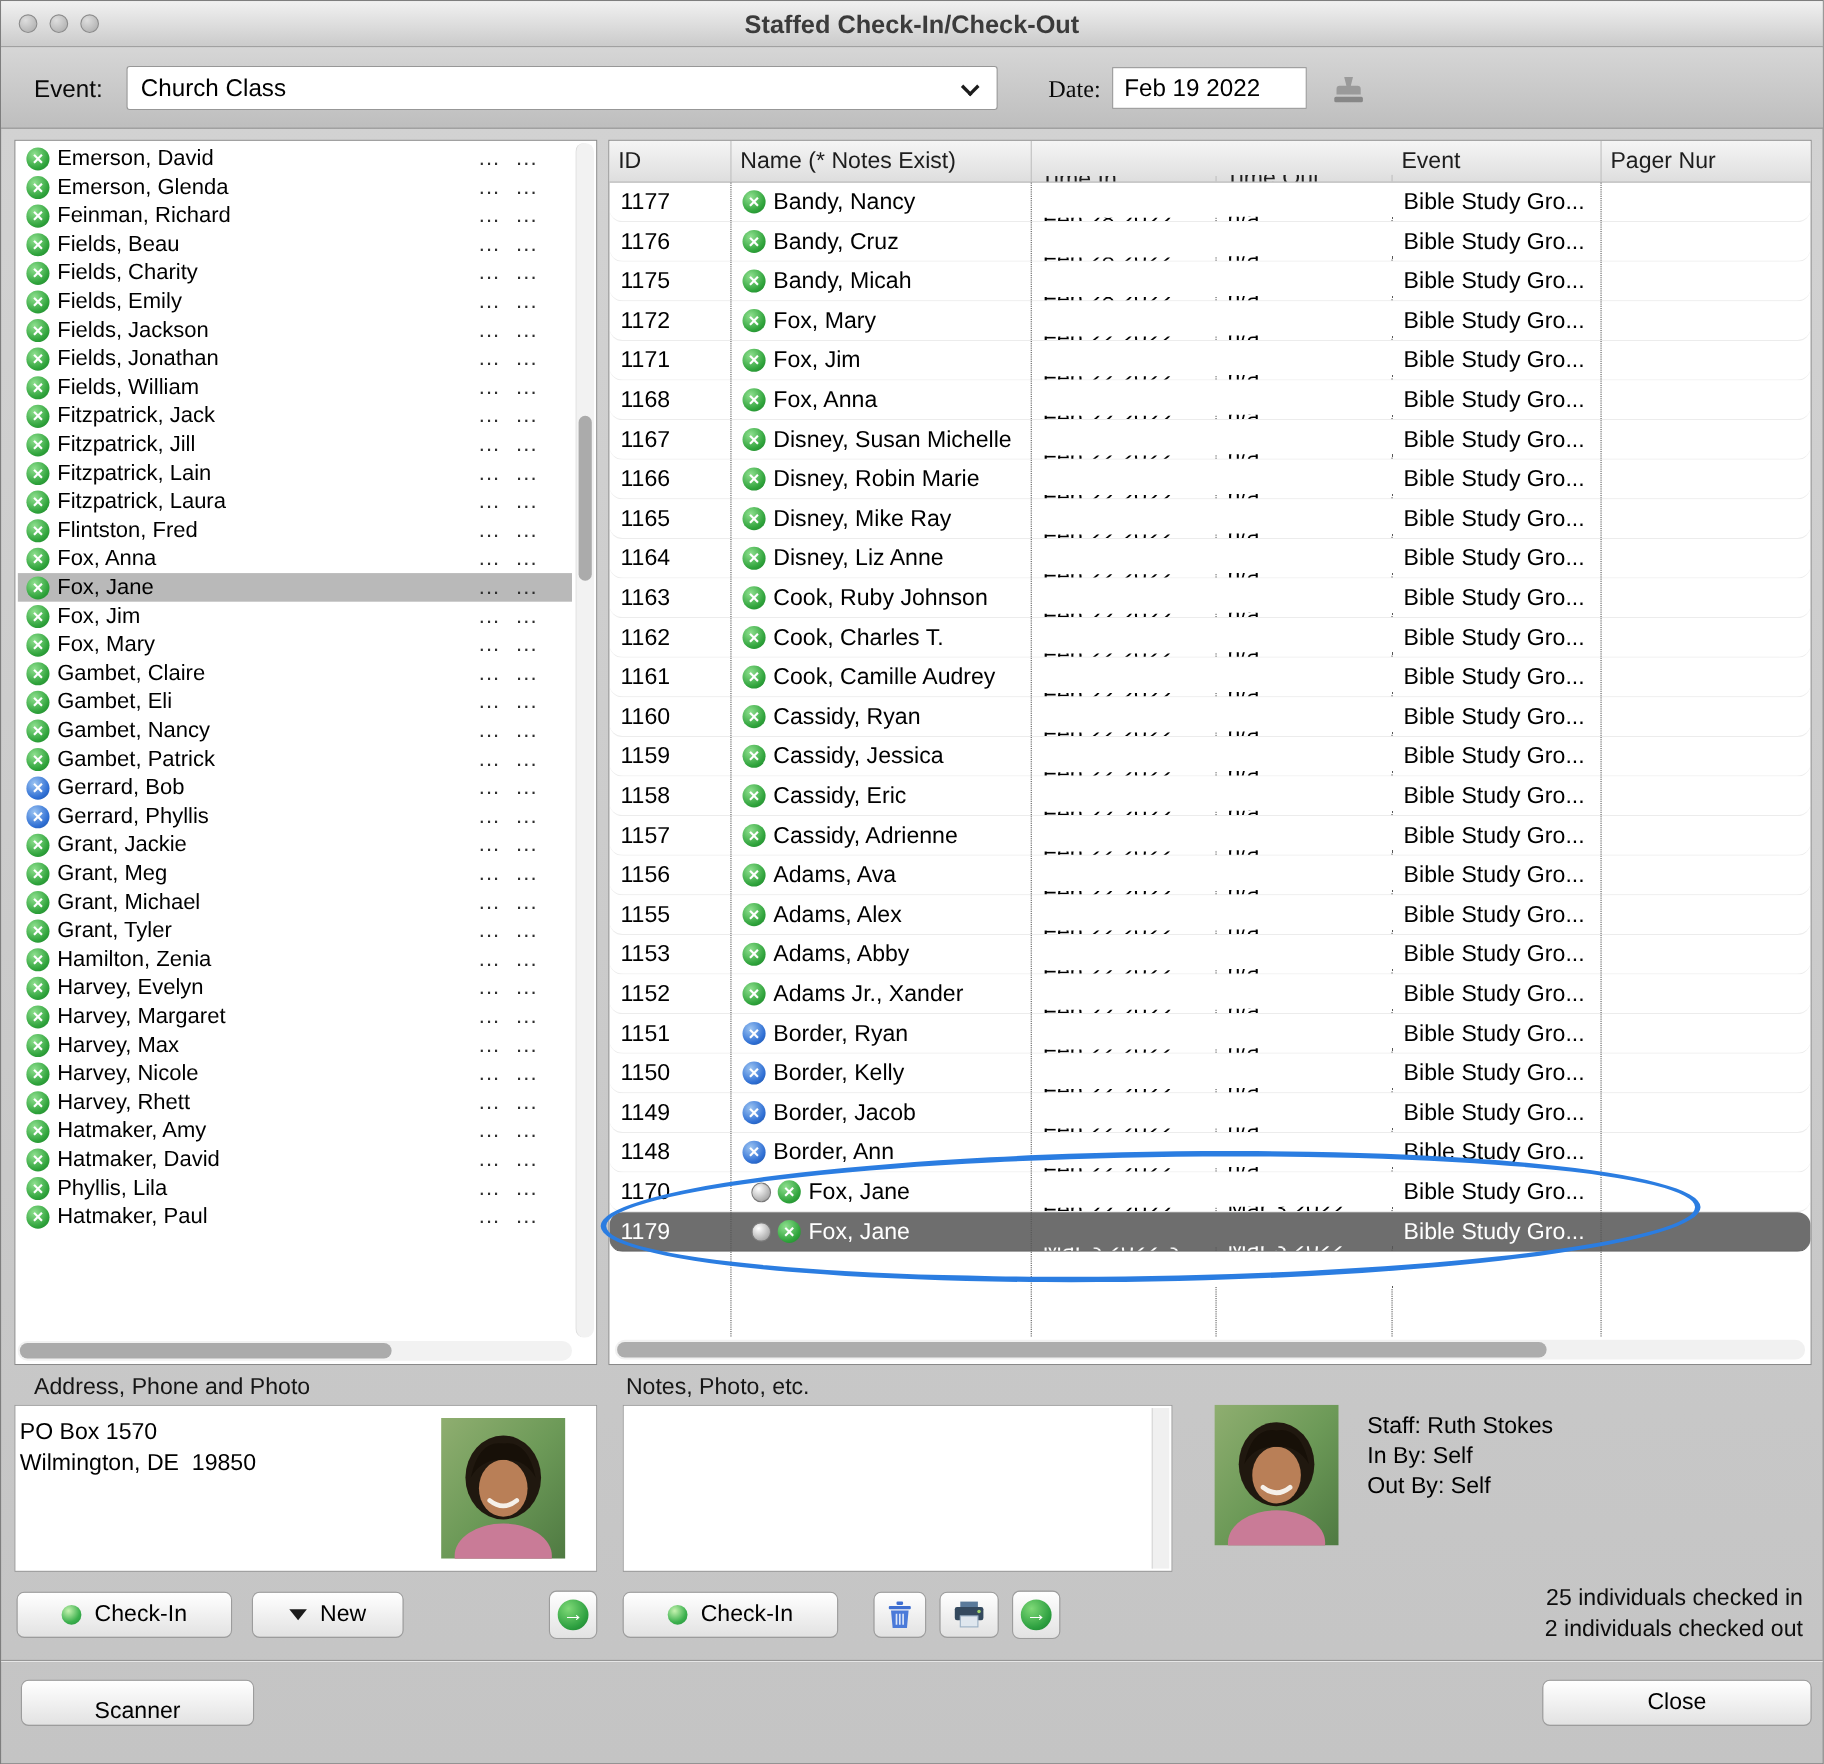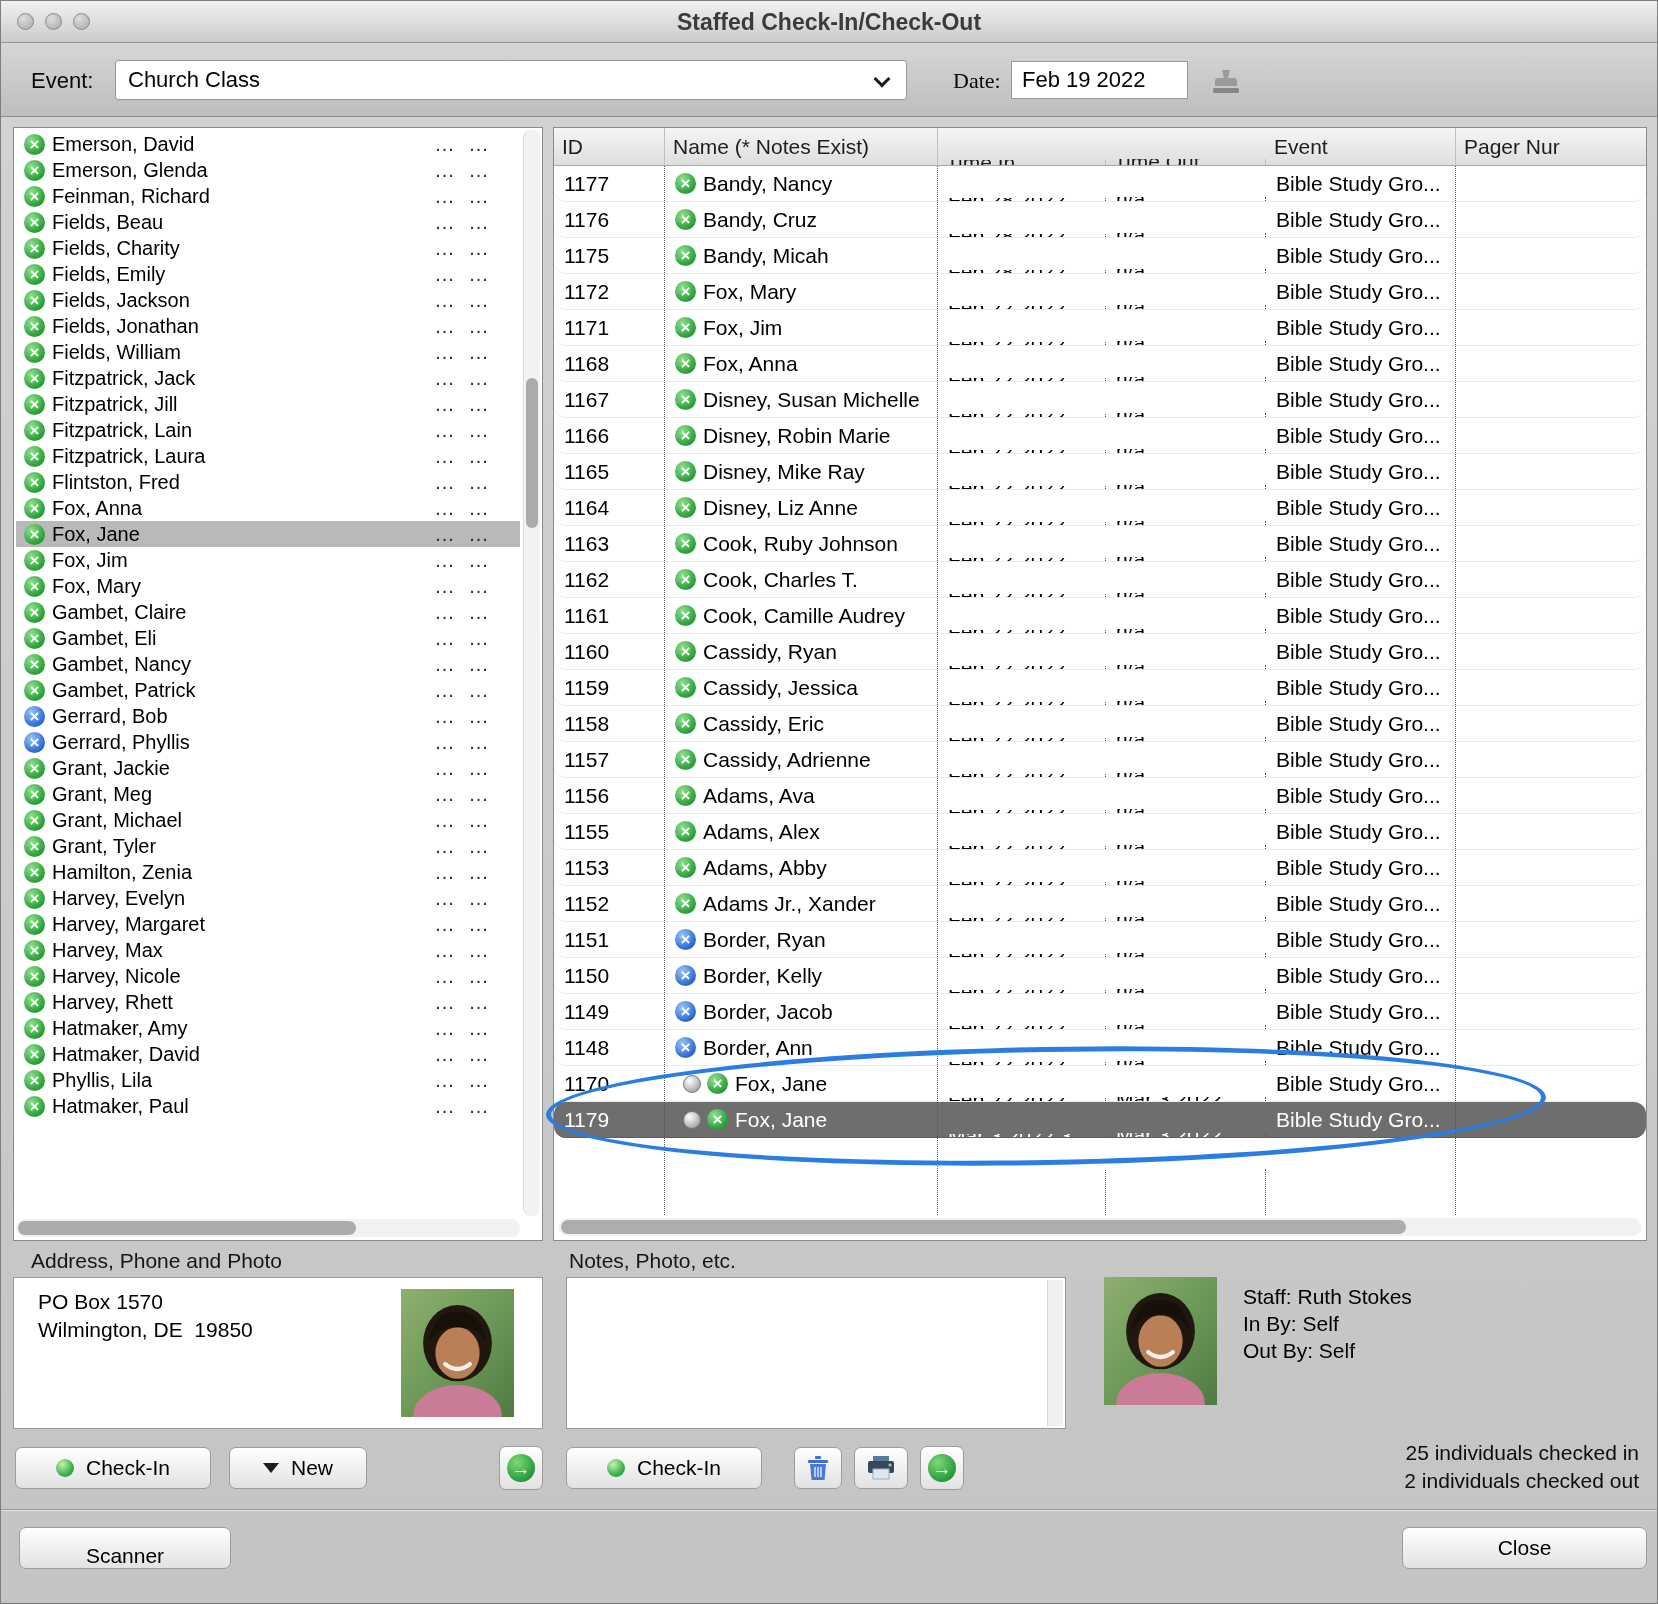--- a/index.html
+++ b/index.html
@@ -83,21 +83,21 @@
                 border: 5px solid #2b7de1; border-radius: 50%; transform: rotate(-1deg);
                 pointer-events: none; z-index: 9; }
 
   
   .section-heading { position: absolute; font-size: 21px; color: #161616; }
   .hd-address { left: 30px;  top: 1248px; text-align: center; }
   .hd-notes   { left: 568px; top: 1248px; }
 
   .addr-box { position: absolute; left: 12px; top: 1276px; width: 530px; height: 152px;
               background: #fff; border: 1px solid #979797; }
-  .addr-line { position: absolute; left: 24px; font-size: 21px; color: #000; white-space: pre; text-align: center; }
+  .addr-line { position: absolute; left: 4px; font-size: 21px; color: #000; white-space: pre; text-align: center; }
   .addr-line1 { top: 12px; }
   .addr-line2 { top: 40px; }
   .portrait { position: absolute; width: 113px; height: 128px; }
   .addr-box .portrait { right: 28px; top: 11px; }
 
   .notes-box { position: absolute; left: 565px; top: 1276px; width: 500px; height: 152px;
                background: #fff; border: 1px solid #979797; }
   .notes-sb { position: absolute; top: 2px; right: 2px; bottom: 2px; width: 16px; background: #f0f0f0;
               border-left: 1px solid #d6d6d6; }
   .right-photo-wrap { position: absolute; left: 1103px; top: 1276px; width: 113px; height: 128px; }

